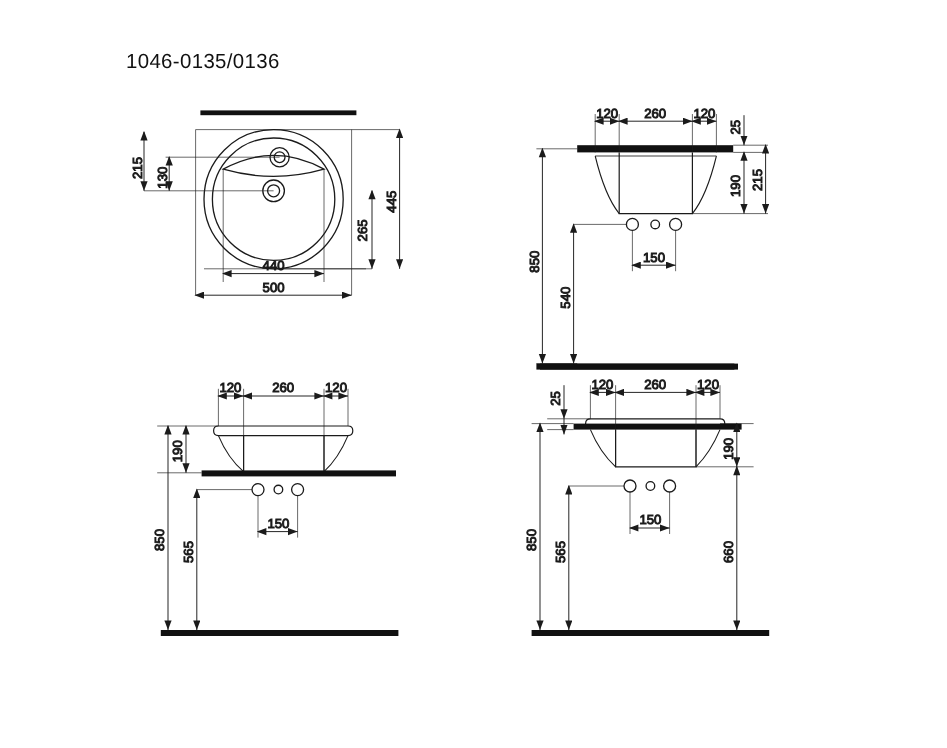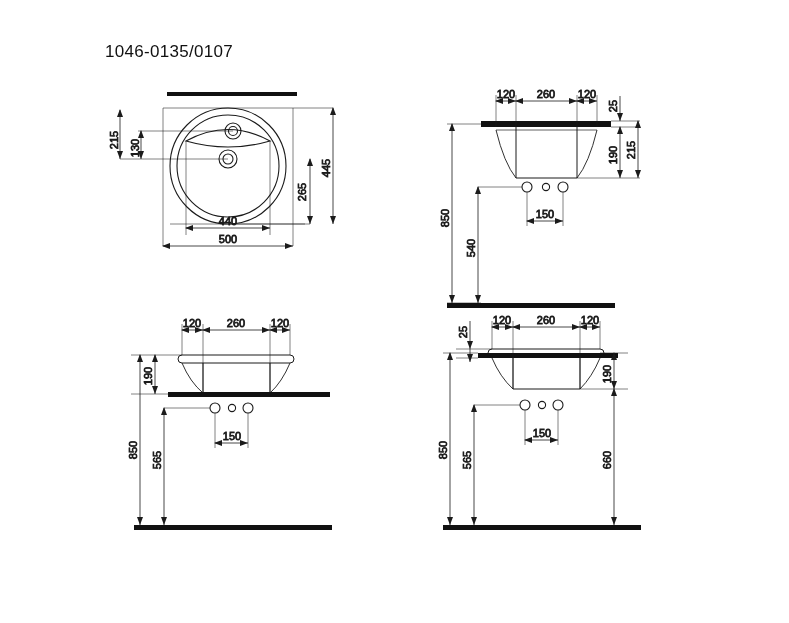--- a/index.html
+++ b/index.html
@@ -9,21 +9,21 @@
   #sheet{position:absolute;left:0;top:0;width:789px;height:623px;}
   .title{position:absolute;left:105px;top:42px;font-size:17px;letter-spacing:.3px;color:#111;}
   svg{position:absolute;left:0;top:0;width:789px;height:623px;}
   text{font-family:"Liberation Sans", sans-serif;font-size:11px;fill:#1b1b1b;}
 </style>
 </head>
 <body>
 
 <div id="sheet">
 
-  <div class="title">1046-0135/0107</div>
+  <div class="title">1046-0135/0136</div>
 
   <svg viewBox="0 0 789 623" xmlns="http://www.w3.org/2000/svg">
     <defs>
       <marker id="ah" markerWidth="9" markerHeight="9" refX="8" refY="3" orient="auto" markerUnits="userSpaceOnUse">
         <path d="M0,0 L8,3 L0,6 z" fill="#1b1b1b"></path>
       </marker>
       <marker id="ahr" markerWidth="9" markerHeight="9" refX="1" refY="3" orient="auto" markerUnits="userSpaceOnUse">
         <path d="M8,0 L0,3 L8,6 z" fill="#1b1b1b"></path>
       </marker>
     </defs>

